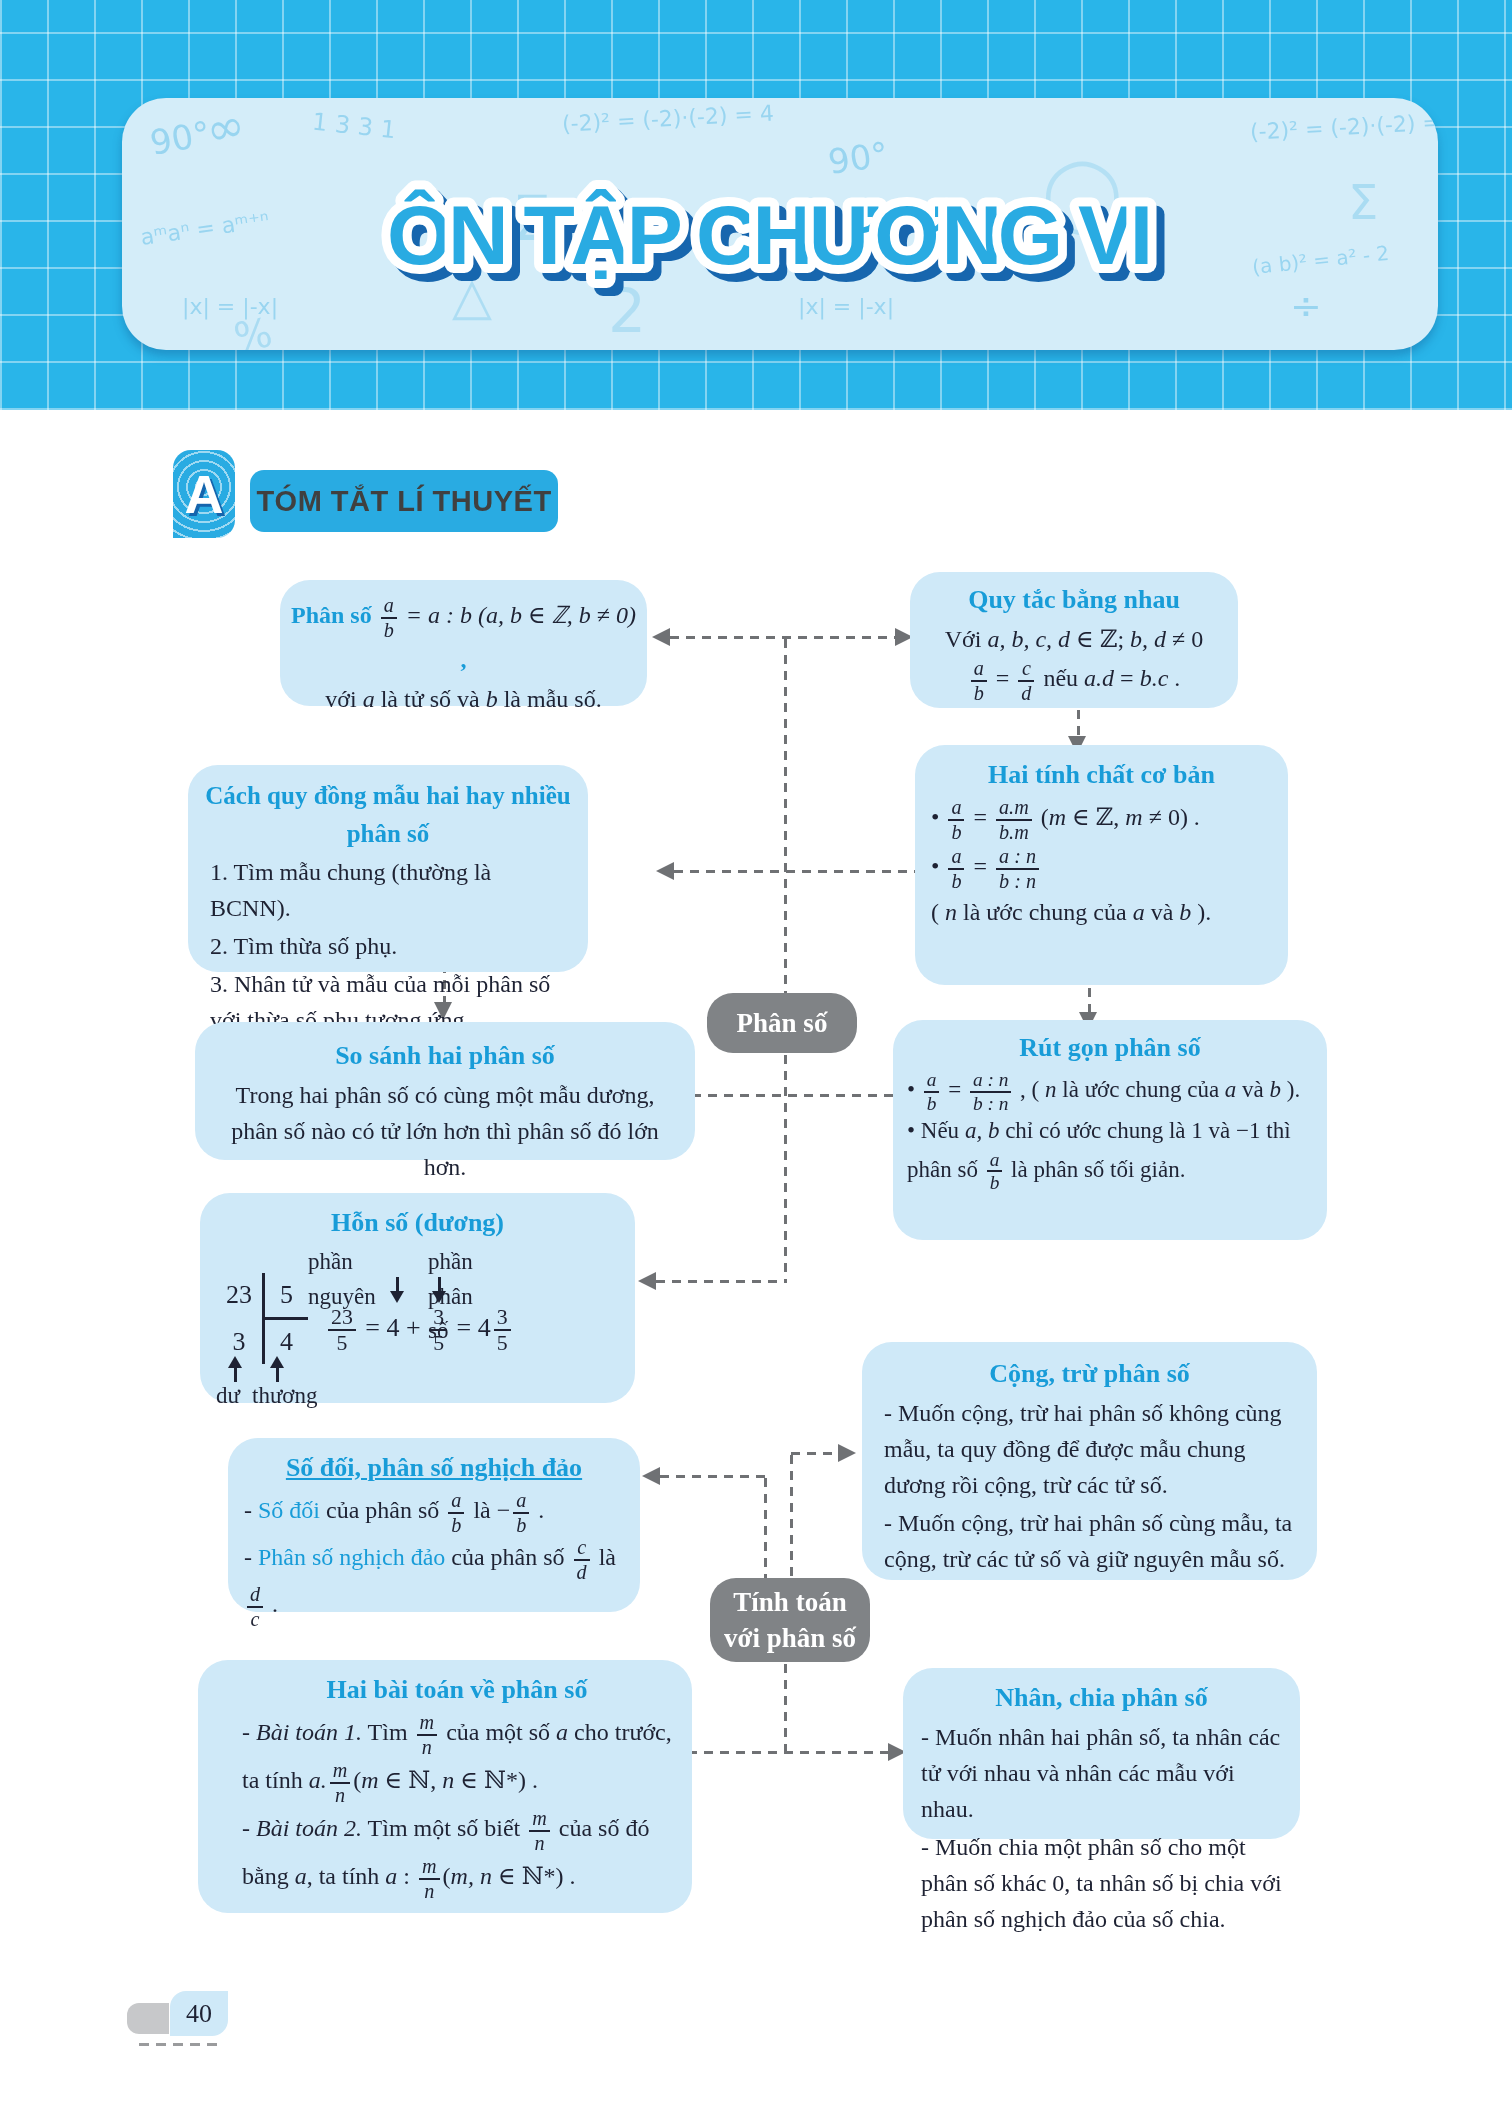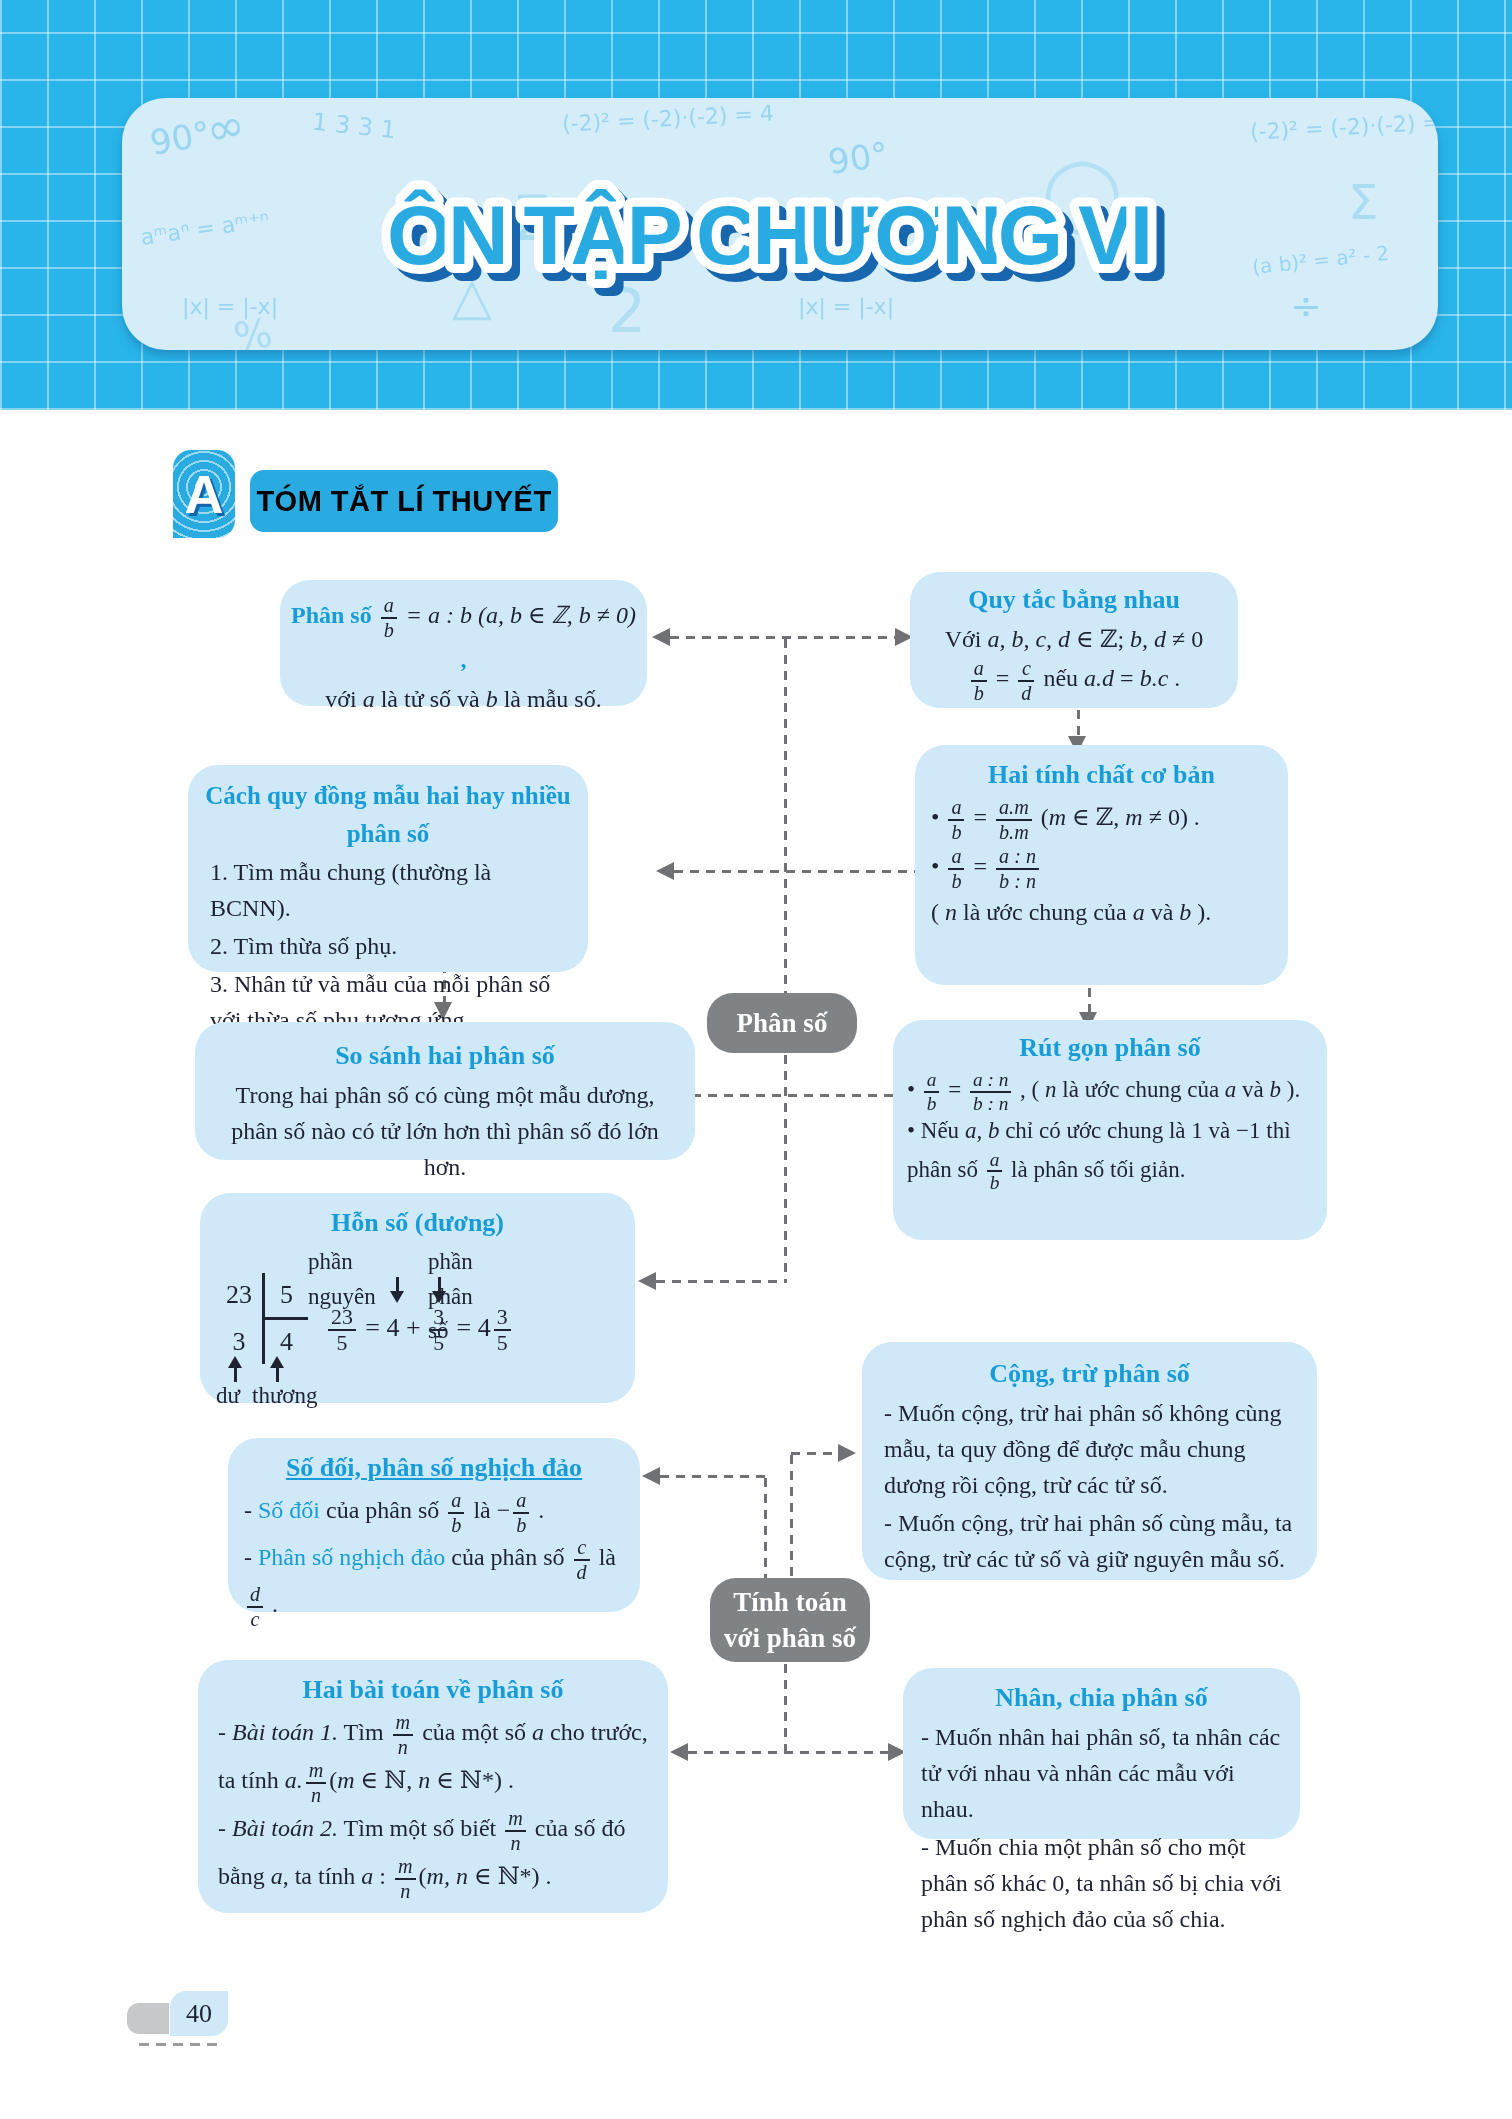--- a/index.html
+++ b/index.html
@@ -37,21 +37,21 @@
   
   .badge{position:absolute;left:173px;top:450px;width:62px;height:88px;background:#29abe2;
     border-radius:18px 18px 18px 0;
     background-image:repeating-radial-gradient(circle at 50% 42%, rgba(255,255,255,0) 0 7px, rgba(255,255,255,.55) 7px 9px);
     display:flex;align-items:center;justify-content:center;z-index:3;}
   .badge span{font-family:"Liberation Sans","DejaVu Sans",sans-serif;font-weight:bold;font-size:54px;
     color:#fff;text-shadow:3px 3px 0 #1565ad;}
   .section-bar{position:absolute;left:250px;top:470px;width:308px;height:62px;background:#29abe2;
     border-radius:14px;display:flex;align-items:center;justify-content:center;z-index:2;}
   .section-bar span{font-family:"Liberation Sans","DejaVu Sans",sans-serif;font-weight:bold;
-    font-size:29px;color:#000000;letter-spacing:.5px;}
+    font-size:29px;color:#404040;letter-spacing:.5px;}
 
   
   .box{position:absolute;background:#cfe9f8;border-radius:30px;font-size:24px;line-height:1.5;}
   .box .h{font-weight:bold;color:#189cd8;text-align:center;font-size:26px;margin:10px 16px 2px;}
   .box .line{margin:2px 22px;}
   .box .center{text-align:center;}
   .it{font-style:italic;}
   .bd{font-weight:bold;}
   .accent{color:#189cd8;}
 
@@ -75,21 +75,21 @@
   #b5 .line{margin:0 24px;}
   #b6{left:893px;top:1020px;width:434px;height:220px;font-size:23px;}
   #b6 .h{margin-top:8px;}
   #b6 .line{margin:0 14px;}
   #b7{left:200px;top:1193px;width:435px;height:210px;}
   #b8{left:862px;top:1342px;width:455px;height:238px;}
   #b8 .h{margin-top:12px;}
   #b9{left:228px;top:1438px;width:412px;height:174px;}
   #b9 .h{margin-top:10px;text-decoration:underline;}
   #b9 .line{margin:0 16px;}
-  #b10{left:198px;top:1660px;width:470px;height:253px;}
+  #b10{left:198px;top:1660px;width:470px;height:253px;padding-left:24px;}
   #b10 .h{margin-top:10px;}
   #b10 .line{margin:1px 20px;}
   #b11{left:903px;top:1668px;width:397px;height:171px;}
   #b11 .h{margin-top:10px;}
   #b11 .line{margin:2px 18px;}
 
   
   #b7 .division{position:absolute;left:16px;top:80px;display:inline-grid;grid-template-columns:46px 46px;}
   #b7 .dcell{text-align:center;font-size:26px;height:44px;line-height:44px;}
   #b7 .dcell.r{border-left:3px solid #1e2233;}

